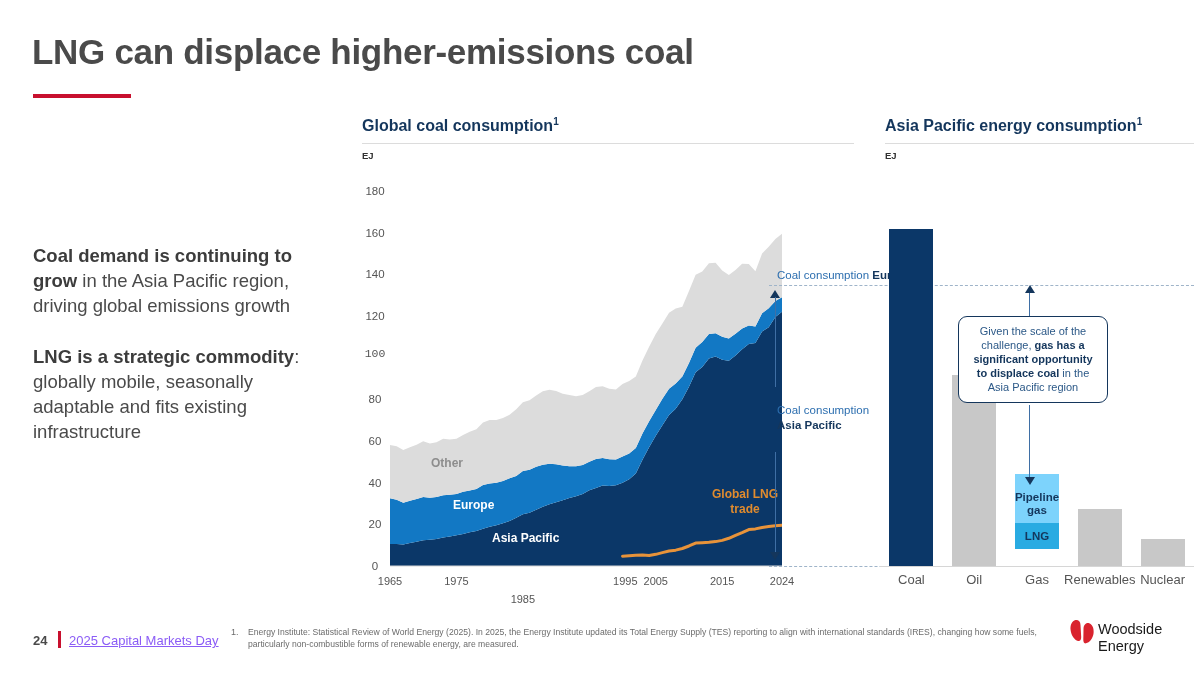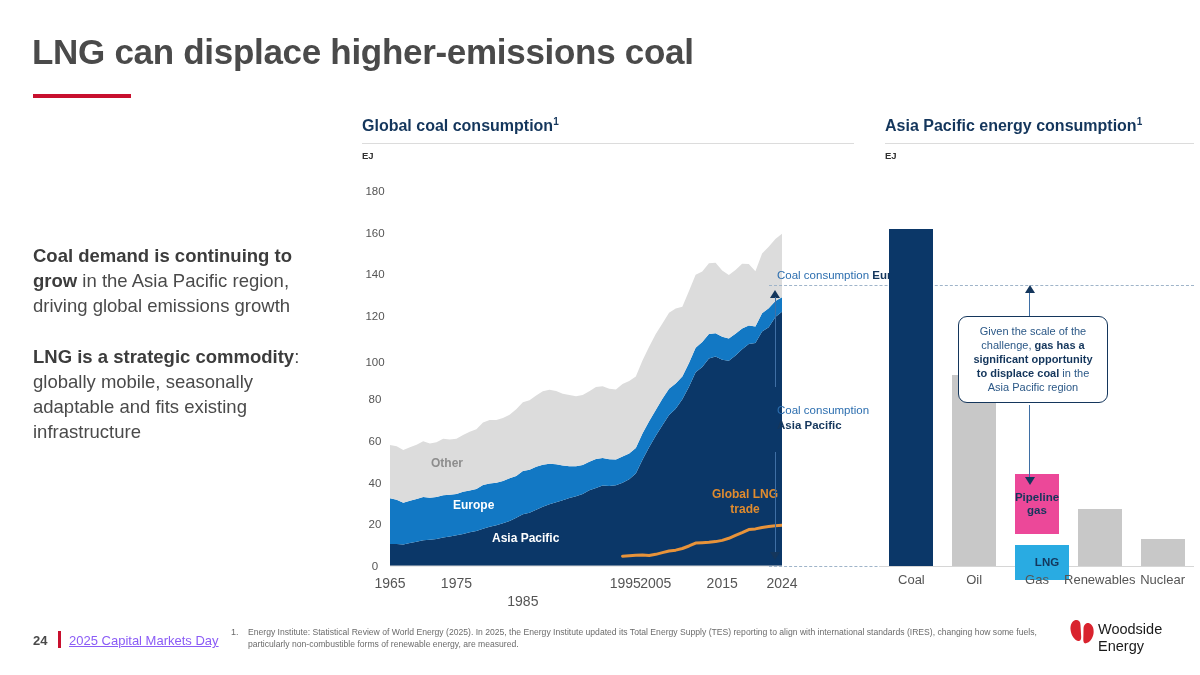--- a/index.html
+++ b/index.html
@@ -98,21 +98,21 @@
   }
   #ytick-col {
     position: absolute;
     left: 362px;
     top: 170px;
     width: 28px;
     height: 400px;
   }
   .xtick {
     position: absolute;
-    font-size: 14px;
+    font-size: 11px;
     color: #555;
     transform: translateX(-50%);
     white-space: nowrap;
   }
   #xtick-row {
     position: absolute;
     left: 0px;
     top: 575px;
     width: 1200px;
     height: 16px;
@@ -305,21 +305,21 @@
 <div class="panel-title" id="right-panel-title"><span>Asia Pacific energy consumption</span><sup>1</sup></div>
 <div class="panel-rule" id="right-panel-rule"></div>
 <div class="unit-label" id="right-unit">EJ</div>
 
 <div id="ytick-col">
     <div class="ytick" style="top: 396px;">0</div>
     <div class="ytick" style="top: 354.316px;">20</div>
     <div class="ytick" style="top: 312.632px;">40</div>
     <div class="ytick" style="top: 270.947px;">60</div>
     <div class="ytick" style="top: 229.263px;">80</div>
-    <div class="ytick" style="top: 192px;">100</div>
+    <div class="ytick" style="top: 183px; font-family: Liberation Mono, monospace;">100</div>
     <div class="ytick" style="top: 145.895px;">120</div>
     <div class="ytick" style="top: 104.211px;">140</div>
     <div class="ytick" style="top: 62.5263px;">160</div>
     <div class="ytick" style="top: 20.8421px;">180</div>
   </div>
 
 <div id="area-chart">
   <svg id="area-svg" width="420" height="410" viewBox="0 0 420 410" preserveAspectRatio="none">
       <path d="M28.00,374.12 L34.64,373.91 L41.29,374.53 L47.93,373.07 L54.58,371.82 L61.22,370.36 L67.86,369.74 L74.51,368.91 L81.15,367.45 L87.80,366.40 L94.44,365.15 L101.08,363.90 L107.73,362.24 L114.37,360.99 L121.02,358.69 L127.66,356.82 L134.31,355.15 L140.95,353.27 L147.59,350.98 L154.24,347.65 L160.88,344.31 L167.53,342.64 L174.17,339.73 L180.81,336.81 L187.46,334.31 L194.10,332.22 L200.75,330.14 L207.39,328.05 L214.03,326.18 L220.68,323.89 L227.32,320.34 L233.97,318.05 L240.61,315.55 L247.25,315.97 L253.90,315.13 L260.54,312.63 L267.19,309.30 L273.83,303.46 L280.47,289.71 L287.12,277.20 L293.76,265.74 L300.41,255.32 L307.05,244.89 L313.69,238.64 L320.34,229.26 L326.98,216.76 L333.63,202.17 L340.27,196.96 L346.92,188.62 L353.56,186.54 L360.20,189.66 L366.85,190.71 L373.49,185.49 L380.14,179.24 L386.78,174.03 L393.42,172.99 L400.07,161.53 L406.71,157.36 L413.36,146.94 L420.00,141.73 L420.00,396.00 L413.36,396.00 L406.71,396.00 L400.07,396.00 L393.42,396.00 L386.78,396.00 L380.14,396.00 L373.49,396.00 L366.85,396.00 L360.20,396.00 L353.56,396.00 L346.92,396.00 L340.27,396.00 L333.63,396.00 L326.98,396.00 L320.34,396.00 L313.69,396.00 L307.05,396.00 L300.41,396.00 L293.76,396.00 L287.12,396.00 L280.47,396.00 L273.83,396.00 L267.19,396.00 L260.54,396.00 L253.90,396.00 L247.25,396.00 L240.61,396.00 L233.97,396.00 L227.32,396.00 L220.68,396.00 L214.03,396.00 L207.39,396.00 L200.75,396.00 L194.10,396.00 L187.46,396.00 L180.81,396.00 L174.17,396.00 L167.53,396.00 L160.88,396.00 L154.24,396.00 L147.59,396.00 L140.95,396.00 L134.31,396.00 L127.66,396.00 L121.02,396.00 L114.37,396.00 L107.73,396.00 L101.08,396.00 L94.44,396.00 L87.80,396.00 L81.15,396.00 L74.51,396.00 L67.86,396.00 L61.22,396.00 L54.58,396.00 L47.93,396.00 L41.29,396.00 L34.64,396.00 L28.00,396.00 Z" fill="#0B3768"></path>
       <path d="M28.00,328.26 L34.64,329.72 L41.29,332.85 L47.93,330.76 L54.58,328.89 L61.22,327.01 L67.86,327.64 L74.51,327.01 L81.15,325.14 L87.80,324.72 L94.44,323.89 L101.08,321.80 L107.73,320.55 L114.37,318.88 L121.02,314.92 L127.66,313.47 L134.31,312.63 L140.95,310.96 L147.59,308.25 L154.24,305.96 L160.88,300.96 L167.53,299.71 L174.17,296.79 L180.81,294.71 L187.46,293.67 L194.10,294.29 L200.75,295.54 L207.39,296.37 L214.03,296.17 L220.68,294.92 L227.32,291.79 L233.97,289.08 L240.61,288.04 L247.25,289.29 L253.90,289.50 L260.54,286.58 L267.19,283.45 L273.83,278.03 L280.47,263.44 L287.12,251.15 L293.76,239.89 L300.41,228.85 L307.05,218.84 L313.69,213.42 L320.34,206.55 L326.98,193.00 L333.63,177.78 L340.27,171.95 L346.92,164.03 L353.56,163.19 L360.20,166.74 L366.85,168.61 L373.49,163.82 L380.14,158.40 L386.78,155.48 L393.42,156.52 L400.07,143.19 L406.71,138.18 L413.36,131.10 L420.00,127.35 L420.00,141.73 L413.36,146.94 L406.71,157.36 L400.07,161.53 L393.42,172.99 L386.78,174.03 L380.14,179.24 L373.49,185.49 L366.85,190.71 L360.20,189.66 L353.56,186.54 L346.92,188.62 L340.27,196.96 L333.63,202.17 L326.98,216.76 L320.34,229.26 L313.69,238.64 L307.05,244.89 L300.41,255.32 L293.76,265.74 L287.12,277.20 L280.47,289.71 L273.83,303.46 L267.19,309.30 L260.54,312.63 L253.90,315.13 L247.25,315.97 L240.61,315.55 L233.97,318.05 L227.32,320.34 L220.68,323.89 L214.03,326.18 L207.39,328.05 L200.75,330.14 L194.10,332.22 L187.46,334.31 L180.81,336.81 L174.17,339.73 L167.53,342.64 L160.88,344.31 L154.24,347.65 L147.59,350.98 L140.95,353.27 L134.31,355.15 L127.66,356.82 L121.02,358.69 L114.37,360.99 L107.73,362.24 L101.08,363.90 L94.44,365.15 L87.80,366.40 L81.15,367.45 L74.51,368.91 L67.86,369.74 L61.22,370.36 L54.58,371.82 L47.93,373.07 L41.29,374.53 L34.64,373.91 L28.00,374.12 Z" fill="#1278C4"></path>
@@ -358,22 +358,22 @@
 <div class="vline" style="left:774.5px; top:297px; height:90px;"></div>
 
 <div class="vline" style="left:774.5px; top:452px; height:100px;"></div>
 <div class="arrow-down" style="left:770px; top:552px;"></div>
 
 <div id="bar-baseline"></div>
 <div id="bar-chart">
     <div class="bar" style="left: 9.4px; width: 44px; height: 336.6px; background: rgb(11, 55, 104);"></div>
     <div class="bar" style="left: 72.2px; width: 44px; height: 190.575px; background: rgb(200, 200, 200);"></div>
     <div class="bar" style="left: 135px; width: 44px; height: 91.575px;">
-      <div class="bar-seg" style="height: 59.4px; top: 0px; background: #ec4899;">Pipeline gas</div>
-      <div class="bar-seg" style="height: 35px; top: 71px; background: rgb(41, 171, 226); padding-left: 10px;">LNG</div>
+      <div class="bar-seg" style="height: 59.4px; top: 0px; background: #7dd3fc;">Pipeline gas</div>
+      <div class="bar-seg" style="height: 26px; top: 49px; background: rgb(41, 171, 226);">LNG</div>
     </div>
     <div class="bar" style="left: 197.8px; width: 44px; height: 56.925px; background: rgb(200, 200, 200);"></div>
     <div class="bar" style="left: 260.6px; width: 44px; height: 27.225px; background: rgb(200, 200, 200);"></div>
   </div>
 
 <div class="vline" style="left:1029px; top:292px; height:28px;"></div>
 <div class="arrow-up" style="left:1024.5px; top:285px;"></div>
 <div class="vline" style="left:1029px; top:405px; height:72px;"></div>
 <div class="arrow-down" style="left:1024.5px; top:477px;"></div>
 

